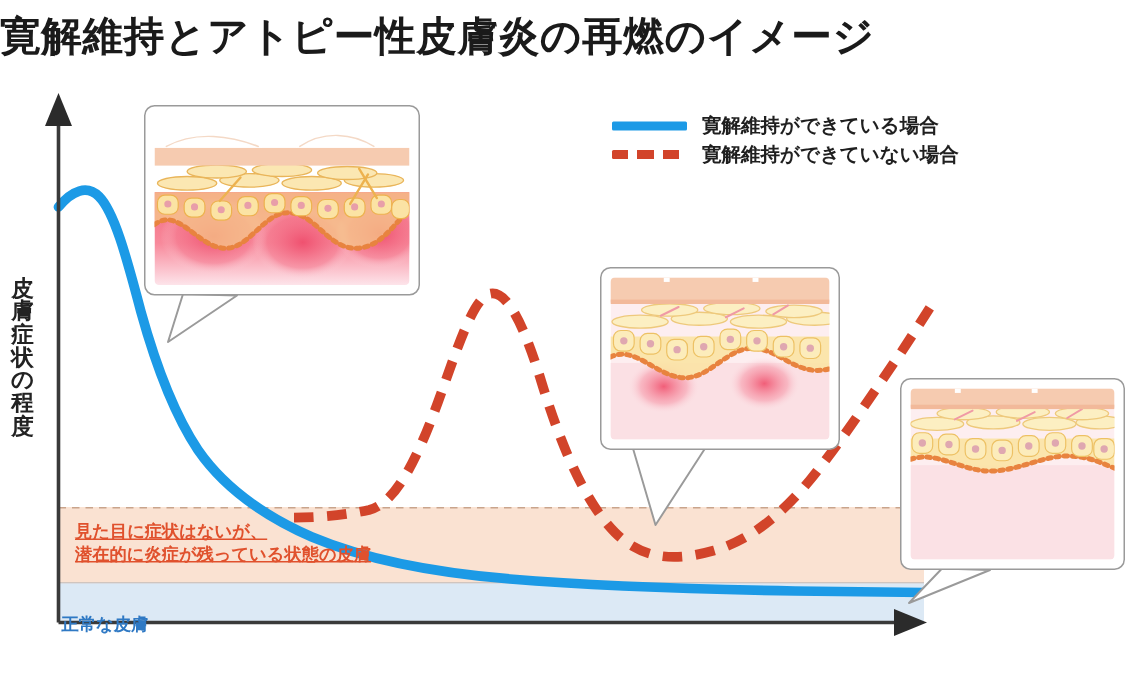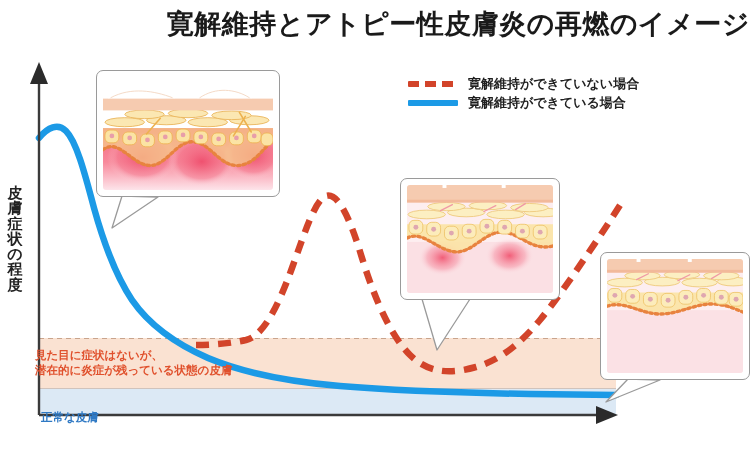--- a/index.html
+++ b/index.html
@@ -17,21 +17,21 @@
     background: #ffffff;
     overflow: hidden;
   }
 
   
   #title {
     position: absolute;
     left: 0;
     top: 6px;
     width: 750px;
-    text-align: right;
+    text-align: left;
     font-size: 27px;
     font-weight: bold;
     color: #1a1a1a;
     letter-spacing: 0.5px;
     white-space: nowrap;
   }
 
   
   #plot {
     position: absolute;
@@ -69,23 +69,24 @@
 
   
   .band-caption {
     position: absolute;
     font-size: 11.5px;
     font-weight: bold;
     line-height: 1.32;
     white-space: pre-line;
   }
   #band-caption-subclinical {
-    left: 35px;
+    left: 50px;
     top: 348px;
     color: #e0512d;
+    text-decoration: underline;
   }
   #band-caption-normal {
     left: 41px;
     top: 410px;
     color: #2f79c4;
   }
 
   
   #legend {
     position: absolute;
@@ -208,26 +209,26 @@
     <span>度</span>
   </div>
 
 
   <div class="band-caption" id="band-caption-subclinical">見た目に症状はないが、
 潜在的に炎症が残っている状態の皮膚</div>
   <div class="band-caption" id="band-caption-normal">正常な皮膚</div>
 
   <div id="legend">
     <div class="legend-row">
+      <span class="legend-swatch solid" style="--c:#1c9ae6"></span>
+      <span class="legend-label">寛解維持ができている場合</span>
+    </div>
+    <div class="legend-row">
       <span class="legend-swatch dashed" style="--c:#d2442a"></span>
       <span class="legend-label">寛解維持ができていない場合</span>
-    </div>
-    <div class="legend-row">
-      <span class="legend-swatch solid" style="--c:#1c9ae6"></span>
-      <span class="legend-label">寛解維持ができている場合</span>
     </div>
   </div>
 
   <div class="callout" id="callout-severe">
     <svg class="skin" viewBox="0 0 172 115" preserveAspectRatio="none">
       <defs>
         <linearGradient id="sevDeep" x1="0" y1="0" x2="0" y2="1">
           <stop offset="0%" stop-color="#f2697e"></stop>
           <stop offset="55%" stop-color="#f8899b"></stop>
           <stop offset="100%" stop-color="#fde4ea"></stop>

